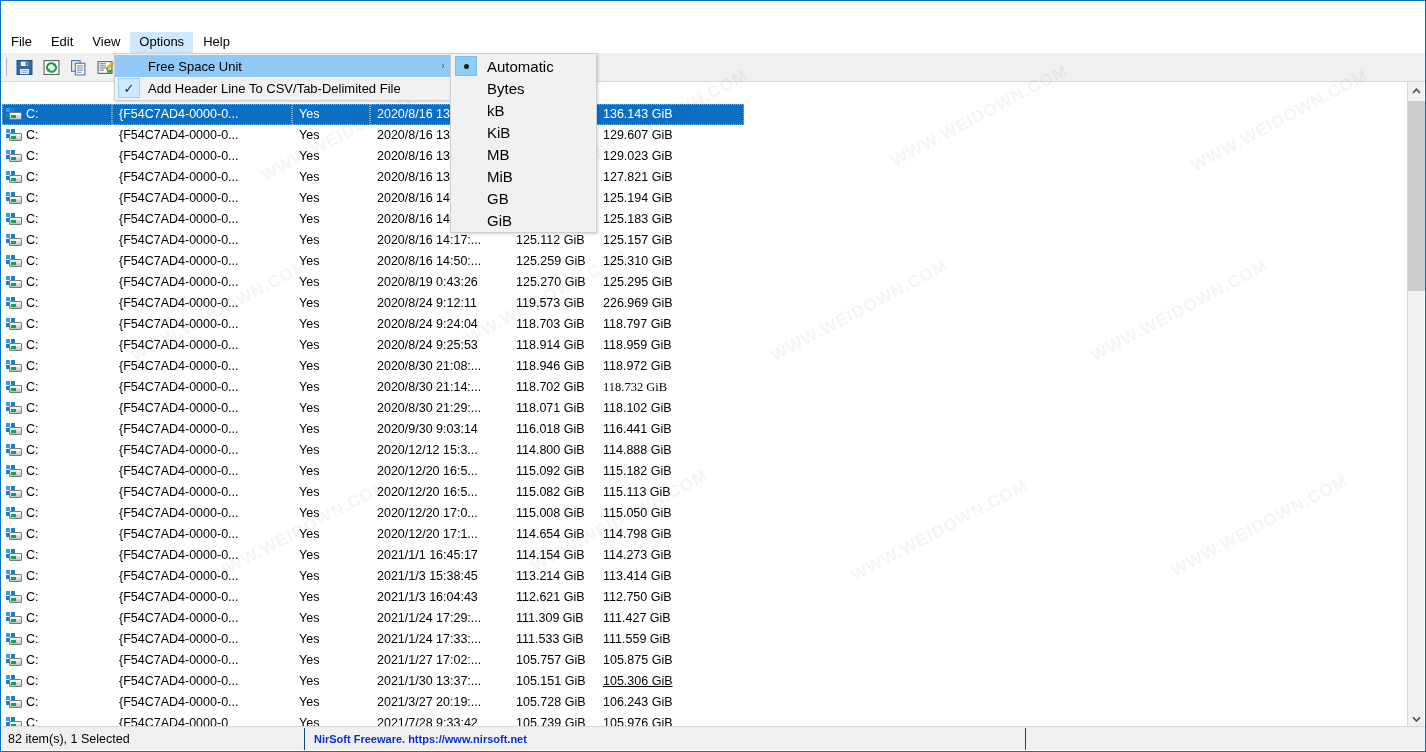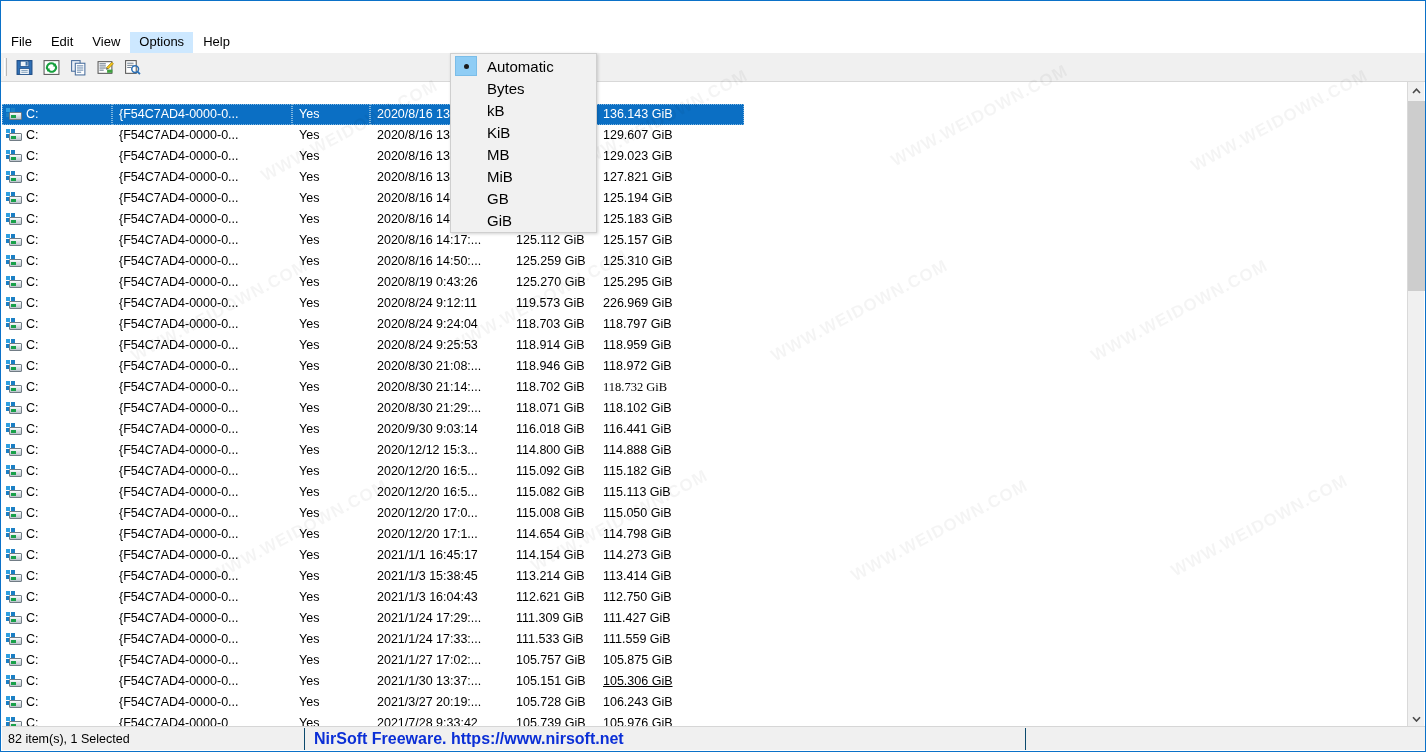--- a/index.html
+++ b/index.html
@@ -209,21 +209,21 @@
   .sb-pane {
     height: 22px; display: flex; align-items: center;
     font-size: 12.5px; color: #000000;
     padding-left: 6px;
     box-sizing: border-box;
     border-right: 1px solid #0c4a6e;
   }
   .sb-pane.p1 { width: 303px; }
   .sb-pane.p2 { width: 721px; padding-left: 9px; }
   .sb-pane.p3 { width: 398px; border-right: none; }
-  .sb-link { color: #0b2fd6; font-weight: bold; font-size: 16px; }
+  .sb-link { color: #0b2fd6; font-weight: bold; font-size: 11px; }
 
   
   .dropdown {
     position: absolute; left: 113px; top: 52px;
     width: 339px;
     background: #f1f1f1;
     border: 1px solid #cfcfcf;
     box-shadow: 1px 1px 3px rgba(0,0,0,.18);
     z-index: 40;
     padding: 1px 0;
@@ -932,20 +932,35 @@
   </div>
 
   <div class="statusbar">
     <div class="sb-pane p1">82 item(s), 1 Selected</div>
     <div class="sb-pane p2">
       <span class="sb-link">NirSoft Freeware. https://www.nirsoft.net</span>
     </div>
     <div class="sb-pane p3"></div>
   </div>
 
+  <div class="dropdown">
+    <div class="dd-item hl">
+      <span class="gutter"></span>
+      <span>Free Space Unit</span>
+      <span class="arrow">›</span>
+    </div>
+    <div class="dd-item">
+      <span class="gutter">
+        <span class="dd-check-box">
+          <span class="dd-check">✓</span>
+        </span>
+      </span>
+      <span>Add Header Line To CSV/Tab-Delimited File</span>
+    </div>
+  </div>
 
   <div class="submenu">
     <div class="sm-item">
       <span class="sm-radio-box">
           <span class="sm-radio-dot"></span>
         </span>
       <span>Automatic</span>
     </div>
     <div class="sm-item">
       <span>Bytes</span>

